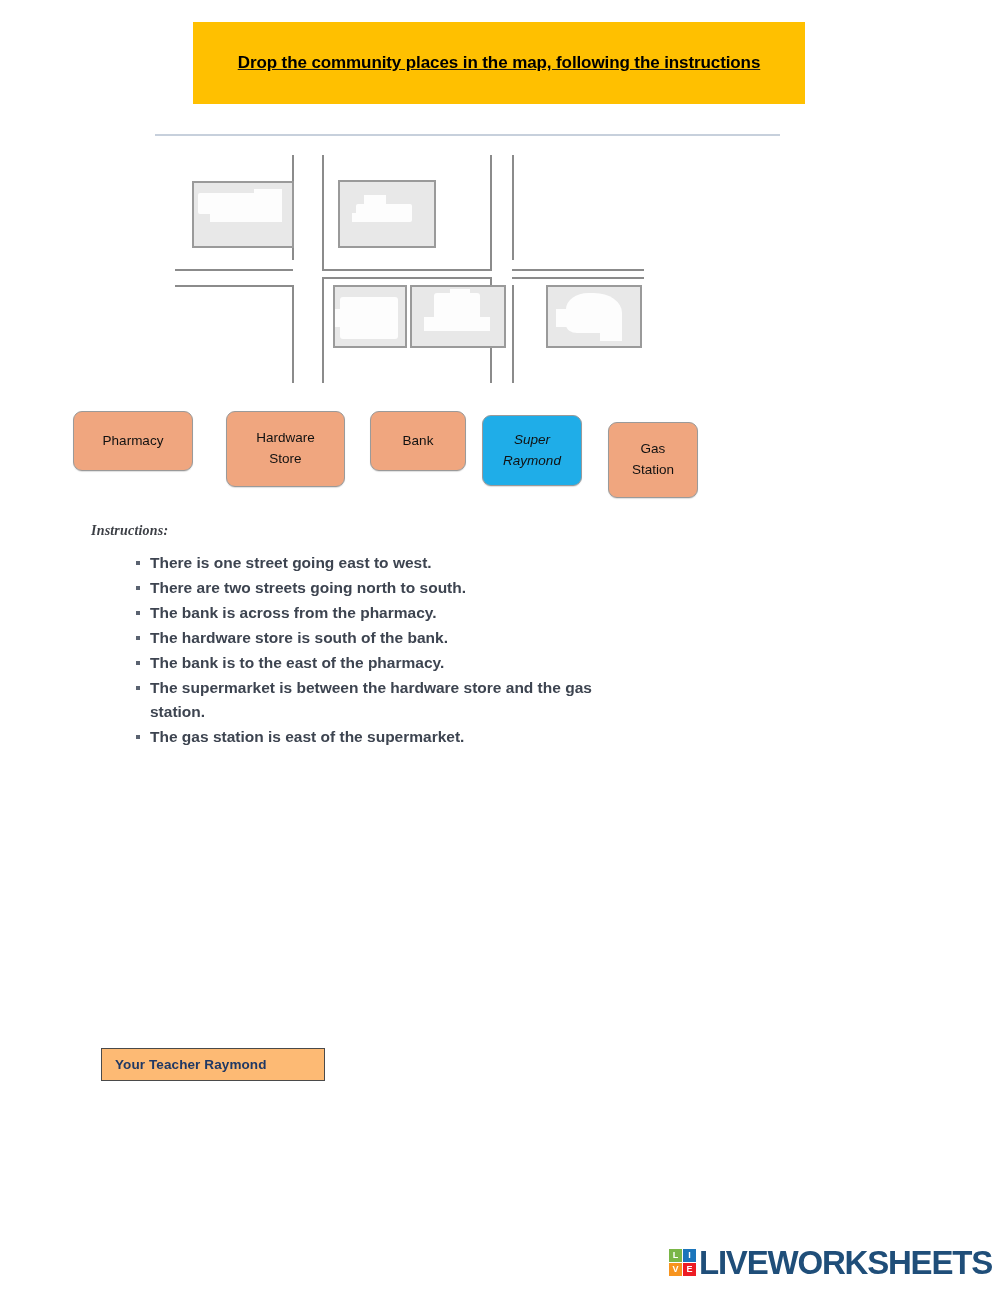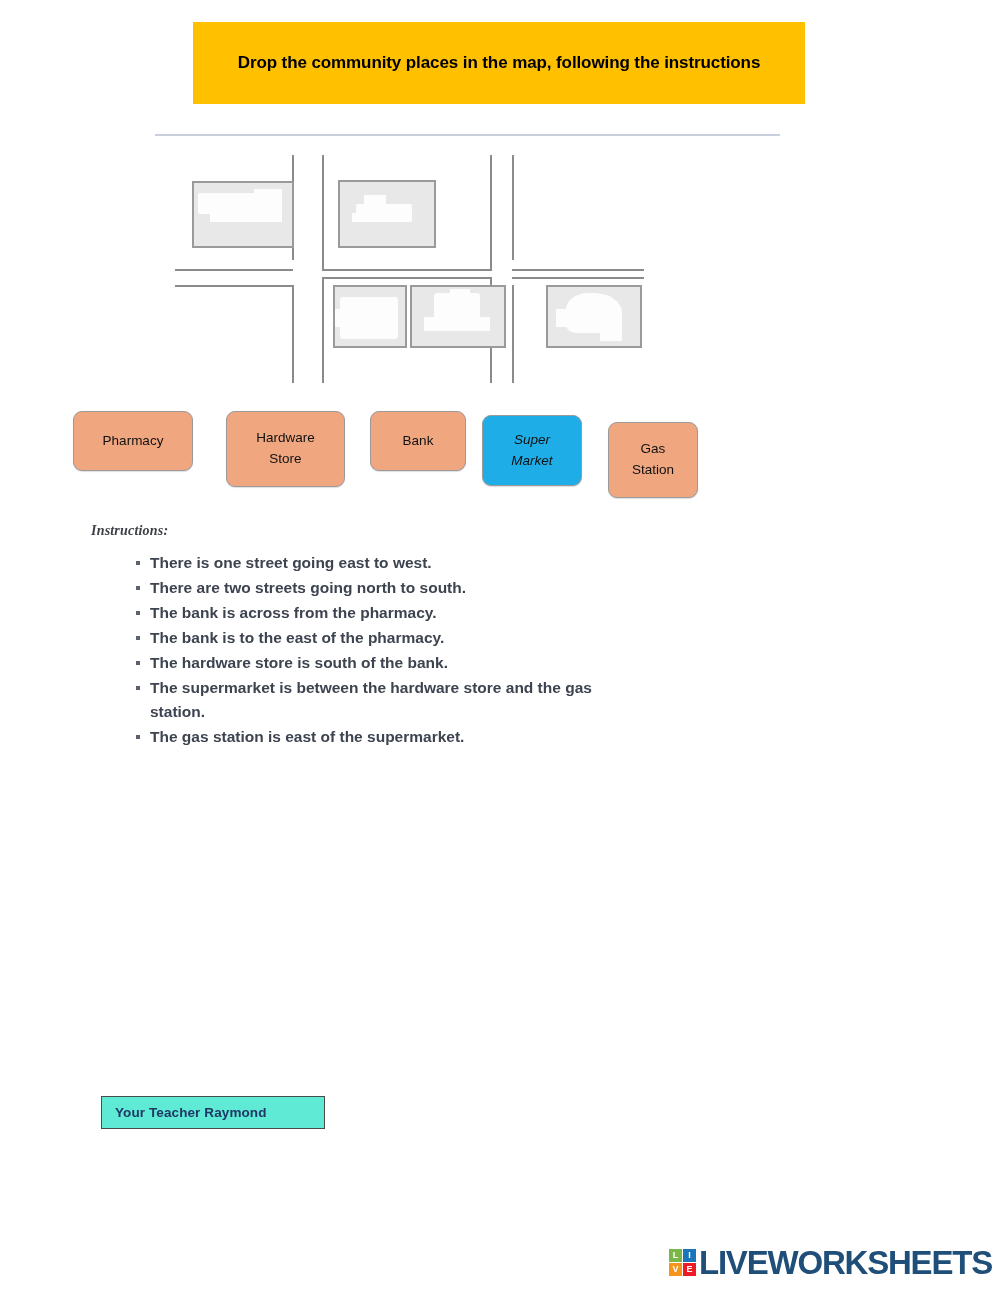--- a/index.html
+++ b/index.html
@@ -19,20 +19,21 @@
   #title-banner {
     position: absolute;
     left: 193px; top: 22px;
     width: 612px; height: 82px;
     background: #FFC000;
     display: flex;
     align-items: center;
     justify-content: center;
     text-align: center;
     padding: 0 40px;
+    text-decoration: underline;
   }
   #title-banner .title-text {
     font-size: 17px;
     font-weight: bold;
     line-height: 1.75;
     color: #000000;
     letter-spacing: -0.1px;
   }
 
   
@@ -125,25 +126,24 @@
     width: 4px; height: 4px;
     background: #5a6270;
   }
 
   
   #teacher-box {
     position: absolute;
     left: 101px; top: 1048px;
     width: 224px; height: 33px;
     border: 1px solid #4a4a4a;
-    background: #5eead4;
+    background: #fdba74;
     display: flex;
     align-items: center;
     padding-left: 13px;
-    margin-top: 48px;
   }
   #teacher-box .teacher-text {
     font-size: 13.5px;
     font-weight: bold;
     color: #1F3864;
     letter-spacing: 0.1px;
   }
 
   
   #lw-logo {
@@ -248,37 +248,37 @@
     <span>Hardware</span>
     <span>Store</span>
   </div>
 
   <div class="place-tile" style="left:370px; top:411px; width:96px; height:60px;">
     <span>Bank</span>
   </div>
 
   <div class="place-tile accent" style="left:482px; top:415px; width:100px; height:71px;font-style:italic;">
     <span>Super</span>
-    <span>Market</span>
+    <span>Raymond</span>
   </div>
 
   <div class="place-tile" style="left:608px; top:422px; width:90px; height:76px;">
     <span>Gas</span>
     <span>Station</span>
   </div>
 </div>
 
 <div id="instructions-block">
   <div id="instructions-heading">Instructions:</div>
   <ul id="instructions-list">
     <li>There is one street going east to west.</li>
     <li>There are two streets going north to south.</li>
     <li>The bank is across from the pharmacy.</li>
+    <li>The hardware store is south of the bank.</li>
     <li>The bank is to the east of the pharmacy.</li>
-    <li>The hardware store is south of the bank.</li>
     <li>The supermarket is between the hardware store and the gas station.</li>
     <li>The gas station is east of the supermarket.</li>
   </ul>
 </div>
 
 <div id="teacher-box">
   <span class="teacher-text">Your Teacher Raymond</span>
 </div>
 
 <div id="lw-logo">

